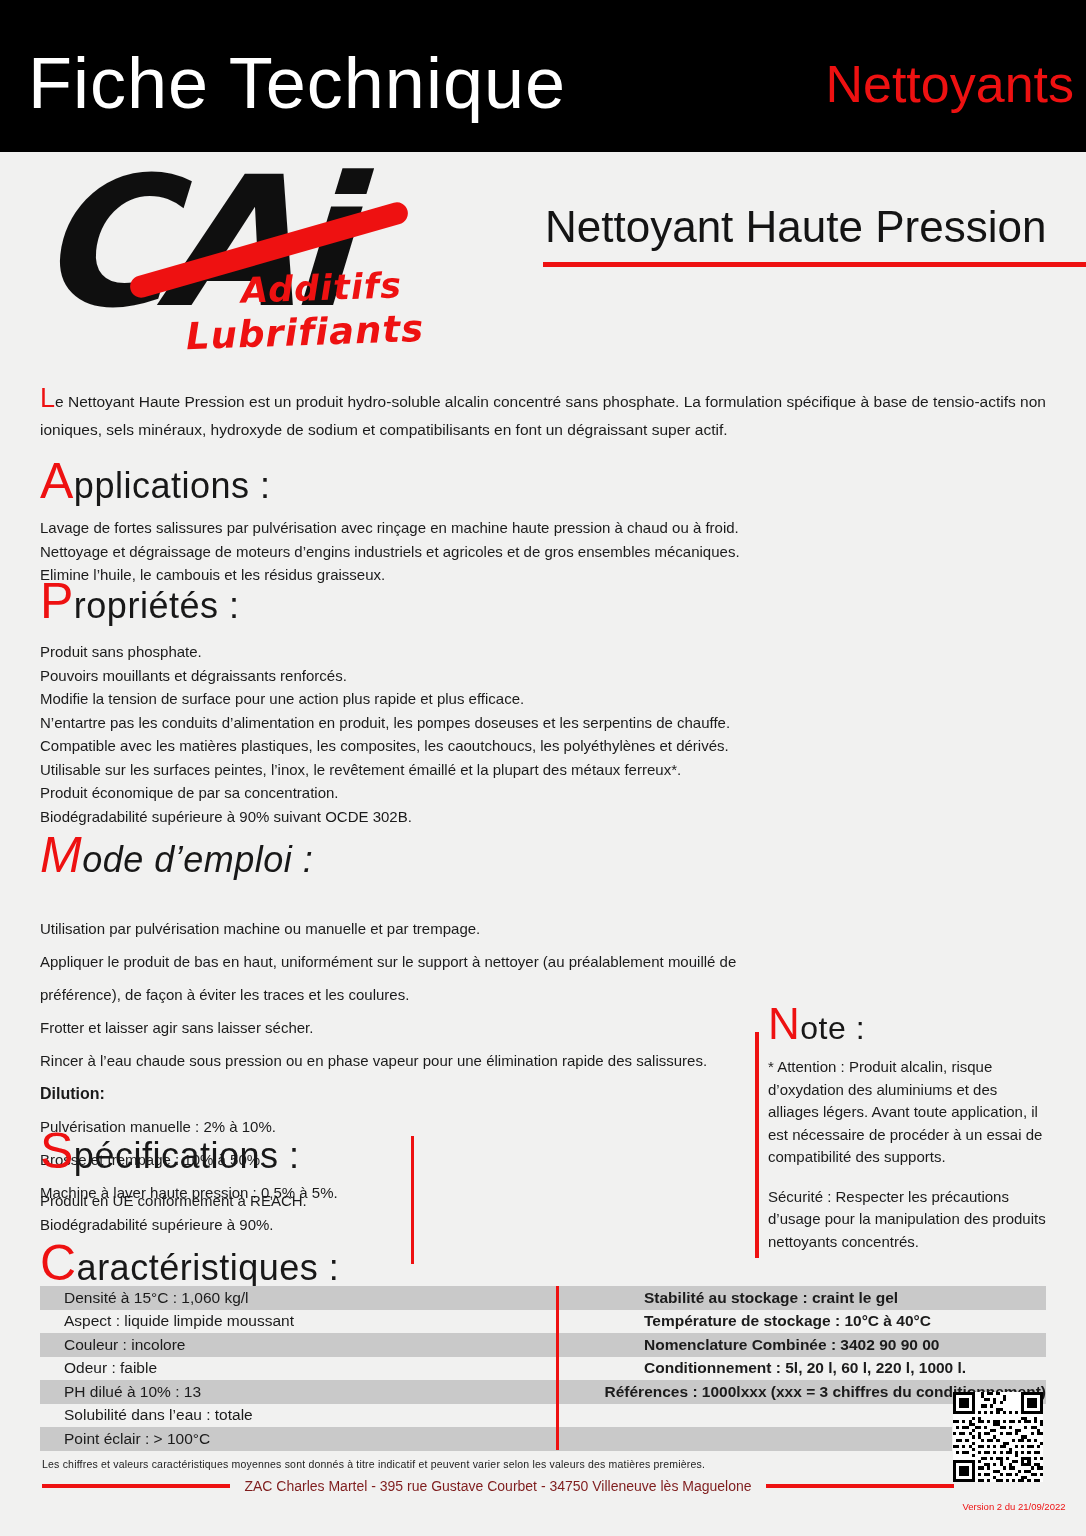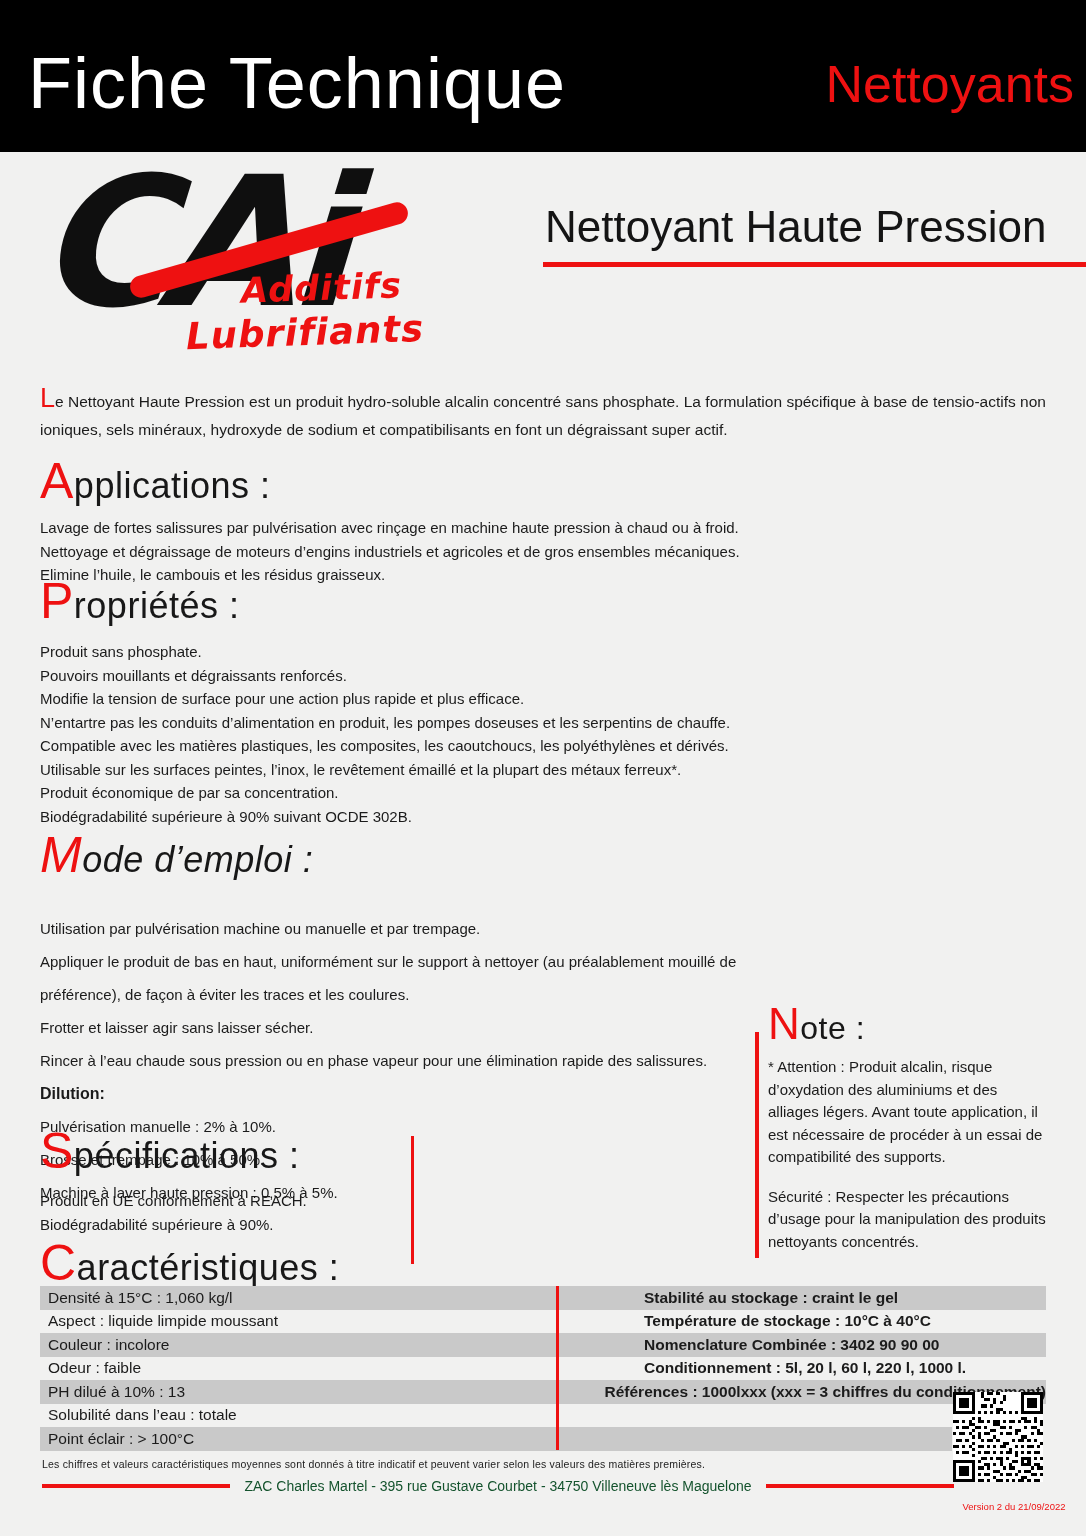--- a/index.html
+++ b/index.html
@@ -71,29 +71,29 @@
   #sec-specs .line { line-height:24px; }
   .spec-divider { position:absolute; left:411px; top:1136px; width:3px; height:128px; background:var(--accent,#ee1111); }
 
   
   #caract-heading { position:absolute; left:40px; top:1234px; }
   .char-table { position:absolute; left:40px; top:1286px; width:1006px; }
   .char-row { display:flex; height:23.5px; align-items:center; }
   .char-row:nth-child(odd) { background:var(--band,#c9c9c9); }
   .char-row:last-child { background:linear-gradient(90deg, var(--band,#c9c9c9) 0 912px, rgba(0,0,0,0) 912px); }
   .char-cell { font-size:15.5px; white-space:nowrap; }
-  .char-cell.left  { width:584px; padding-left:8px; }
+  .char-cell.left  { width:584px; padding-left:24px; }
   .char-cell.right { flex:1; padding-left:20px;font-weight:bold; }
   .char-divider { position:absolute; left:516px; top:0; width:3px; height:164px; background:var(--accent,#ee1111); }
 
   
   .disclaimer { position:absolute; left:42px; top:1458px; font-size:10.5px; color:#222; letter-spacing:0.2px; white-space:nowrap; }
   .address-row { position:absolute; left:42px; top:1478px; width:912px; display:flex; align-items:center; gap:14px; }
   .address-rule { height:4px; flex:1; background:var(--accent,#ee1111); }
-  .address { font-size:14px; white-space:nowrap; color:#14532d; }
+  .address { font-size:14px; white-space:nowrap; color:#7f1d1d; }
   .qr { position:absolute; left:952px; top:1392px; width:92px; height:90px; }
   .qr svg { width:100%; height:100%; }
   .version { position:absolute; left:938px; top:1501px; width:152px; font-size:9.5px; color:var(--accent,#ee1111); text-align:center; white-space:nowrap; }
 </style>
 </head>
 <body>
 
 <div class="page">
 
   <header class="topbar">

